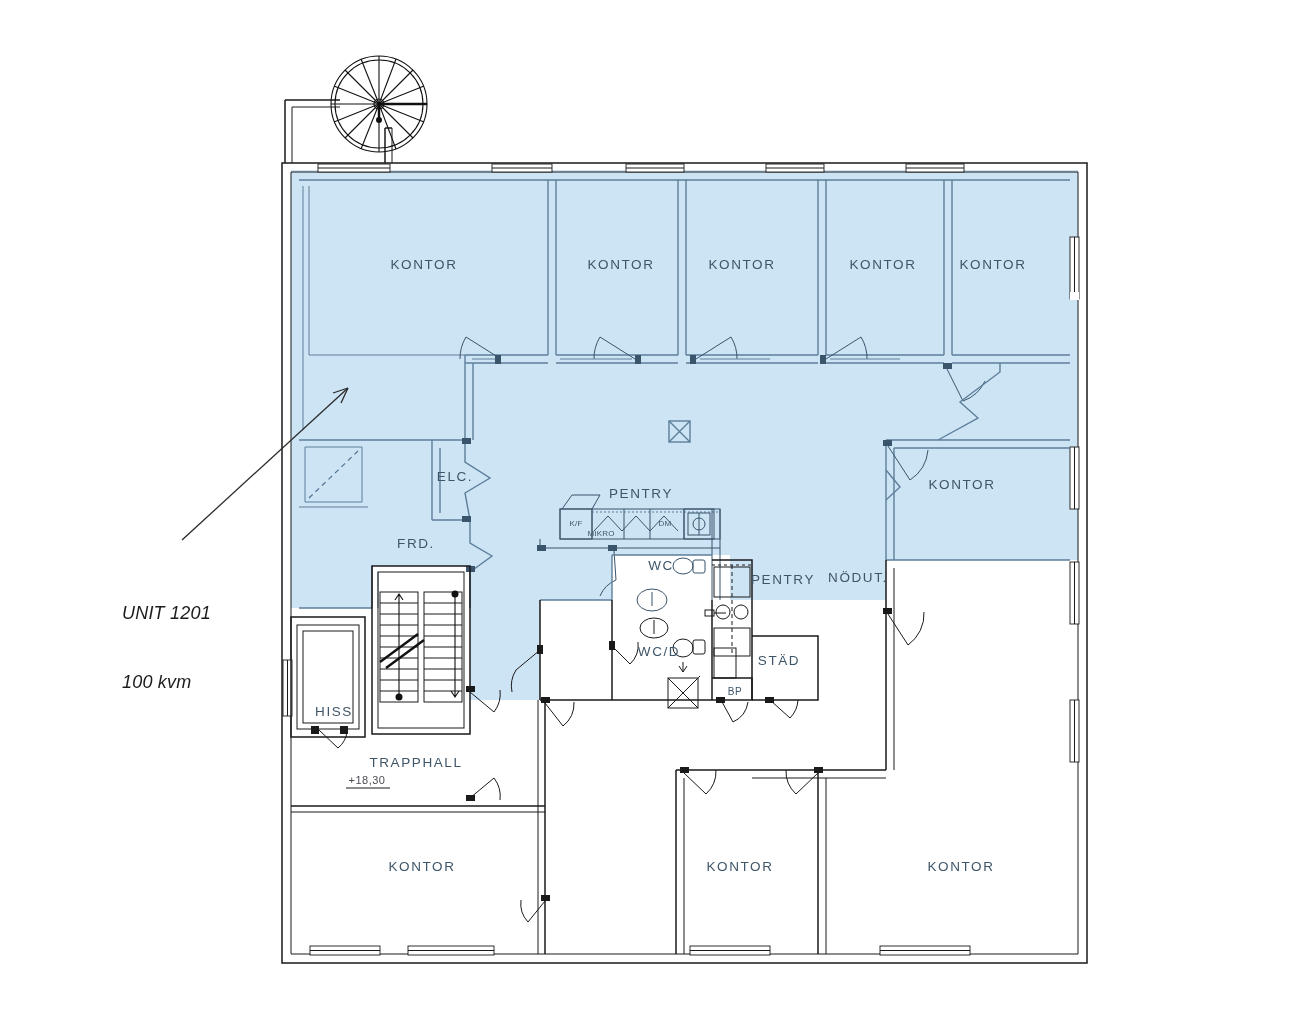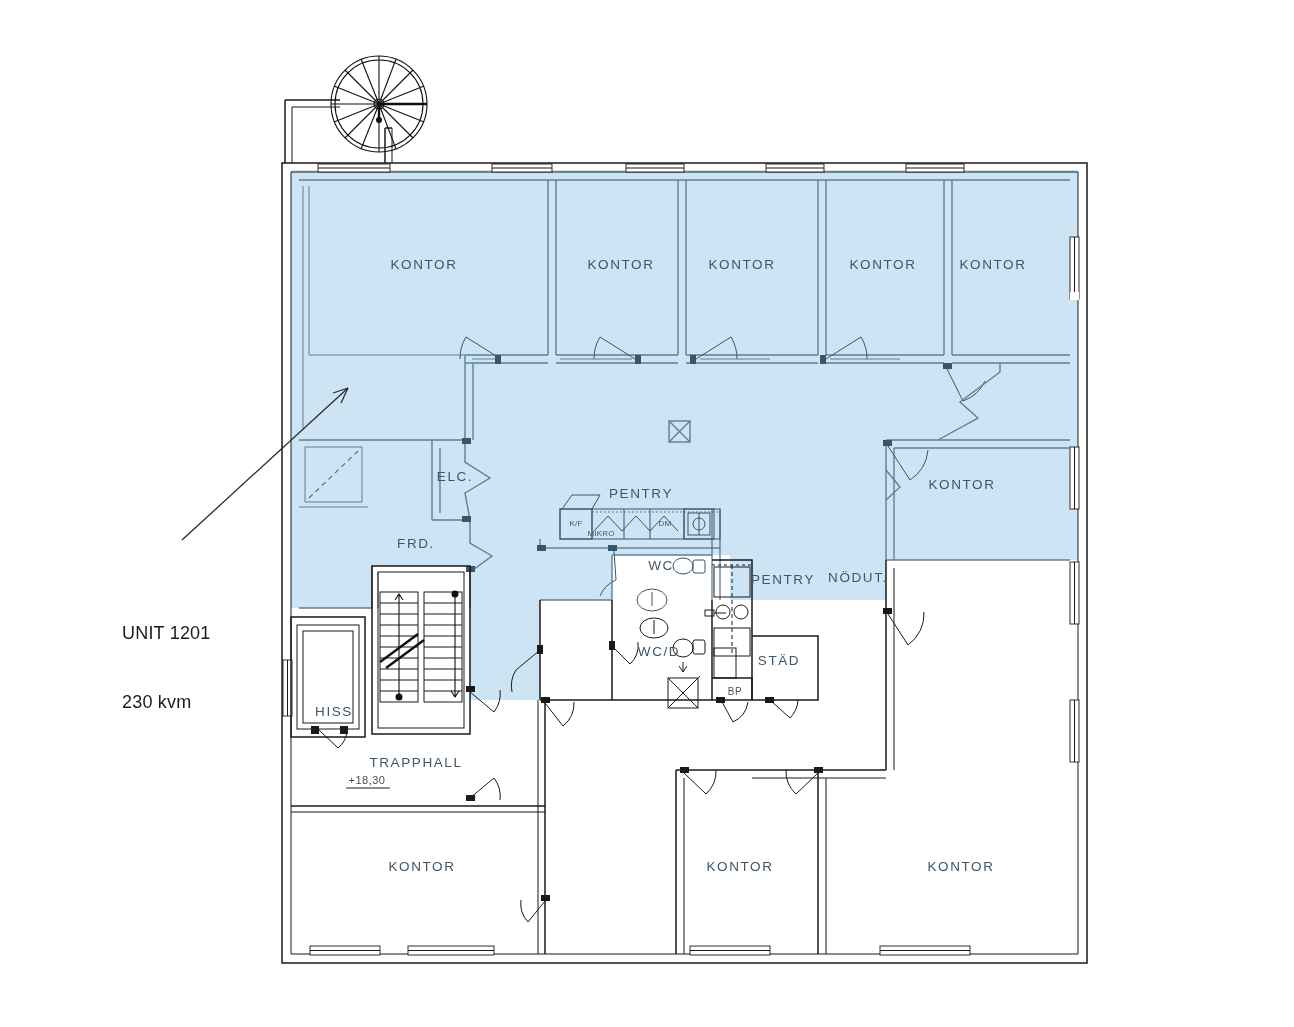--- a/index.html
+++ b/index.html
@@ -132,23 +132,23 @@
     color: #1c1c1c;
     white-space: pre;
     letter-spacing: 0.2px;
   }
 </style>
 </head>
 <body>
 
 <div id="plan-root">
 
-  <div class="unit-text" style="left:122px; top:576px;">
+  <div class="unit-text" style="left:122px; top:556px;font-style:italic;">
     <div>UNIT 1201</div>
-    <div>230 kvm</div>
+    <div>100 kvm</div>
   </div>
 
   <svg class="plan" viewBox="0 0 1294 1027" xmlns="http://www.w3.org/2000/svg">
 
     <g>
 
       <path class="blue-fill" d="
         M 291,170
         L 1078,170
         L 1078,560

